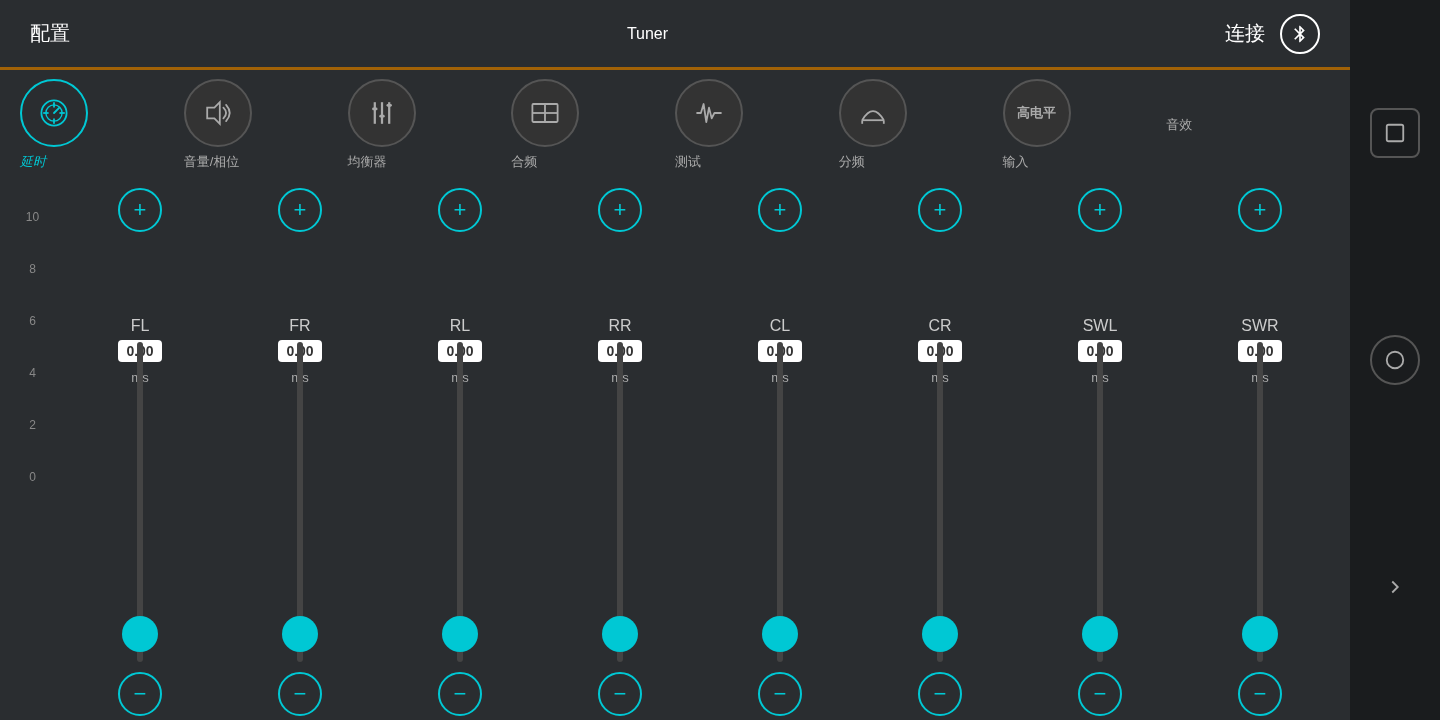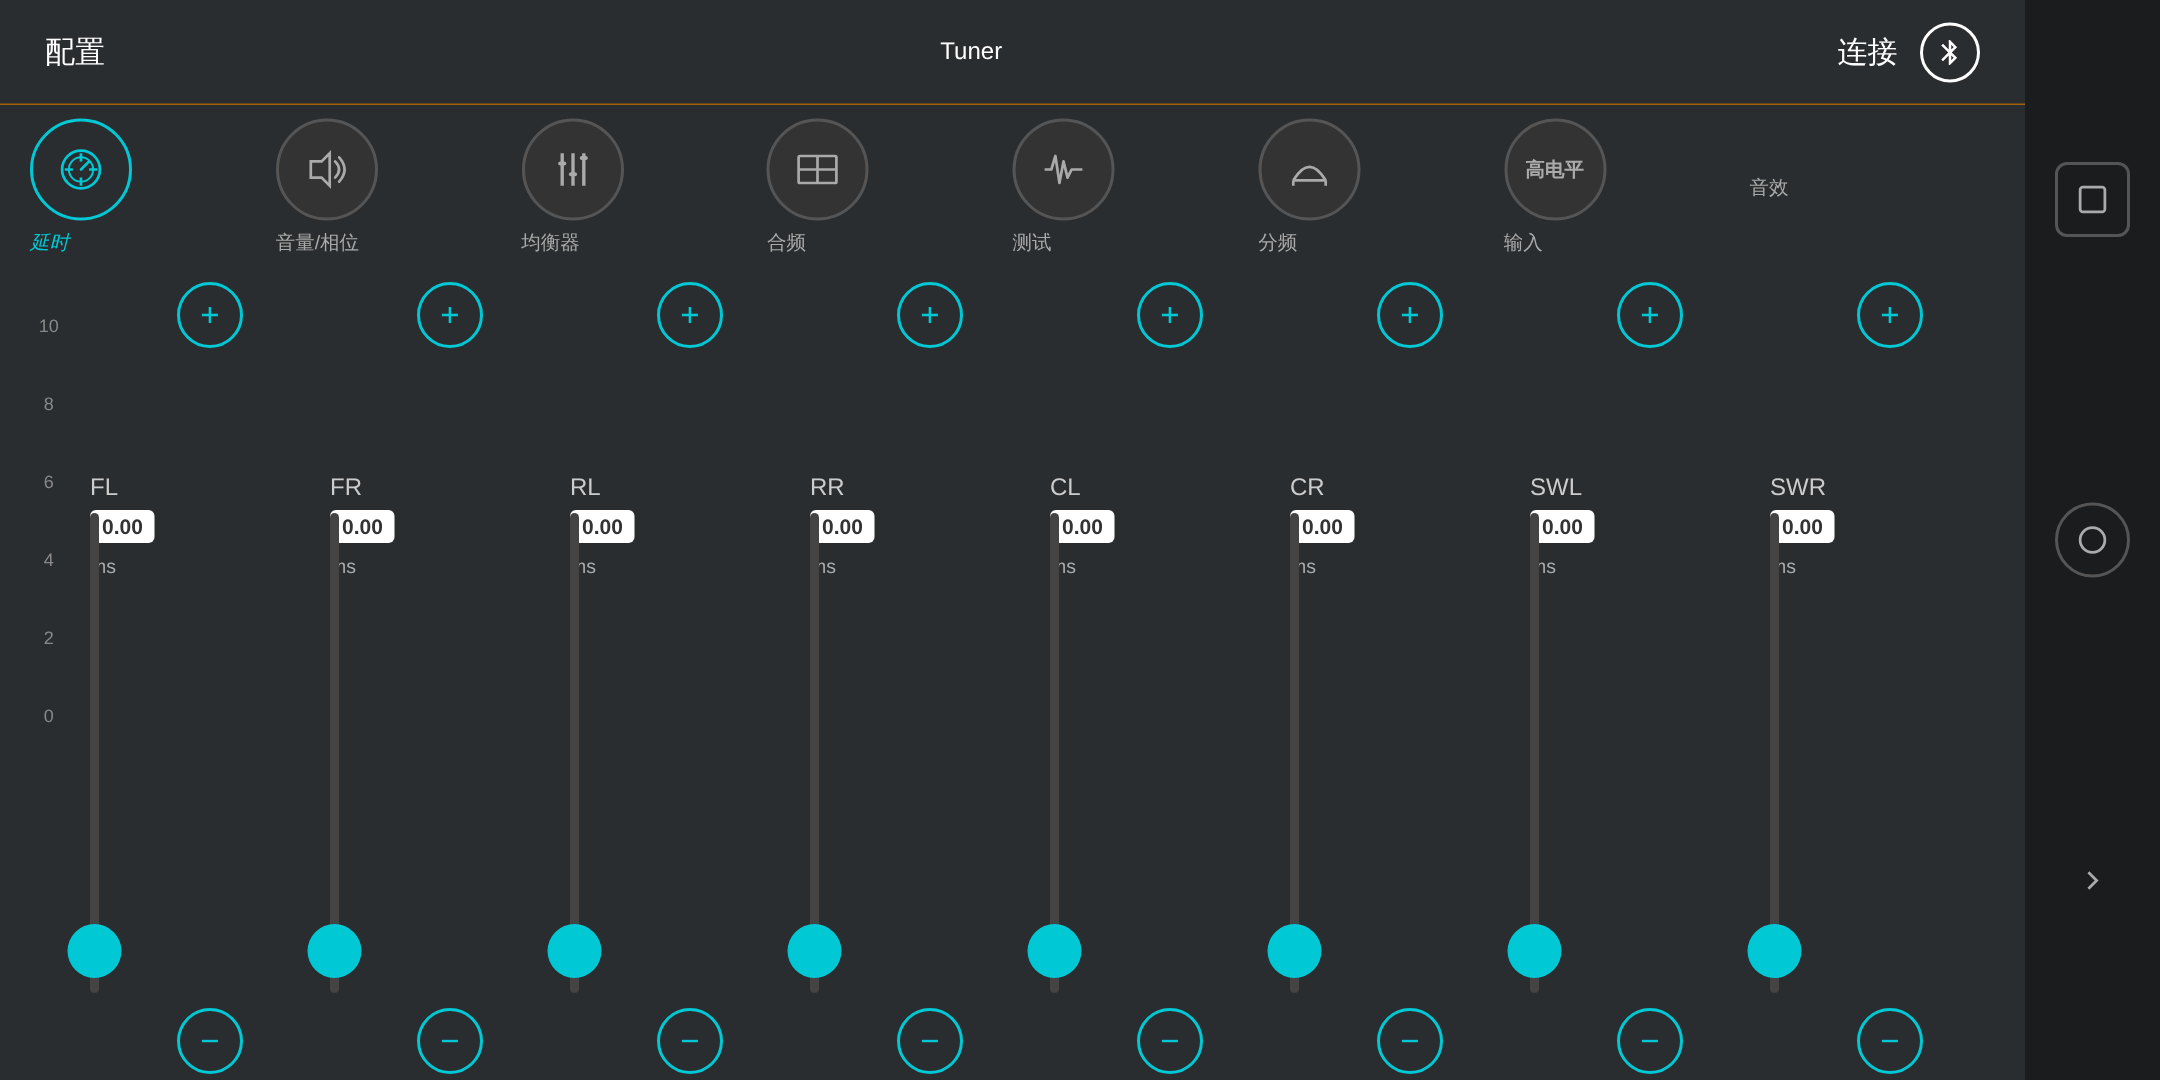--- a/index.html
+++ b/index.html
@@ -59,21 +59,21 @@
     }
 
     
     .header {
       height: 70px;
       background: #2a2d30;
       display: flex;
       align-items: center;
       justify-content: space-between;
       padding: 0 30px;
-      border-bottom: 1px solid #a16207;
+      border-bottom: 3px solid #a16207;
     }
 
     .header-left, .header-right {
       display: flex;
       align-items: center;
       gap: 15px;
     }
 
     .header-title {
       font-size: 16px;
@@ -205,21 +205,21 @@
       font-size: 22px;
       cursor: pointer;
       margin-top: 8px;
       background: none;
     }
 
     .slider-wrapper {
       flex: 1;
       display: flex;
       flex-direction: column;
-      align-items: flex-start;
+      align-items: center;
       justify-content: flex-end;
       position: relative;
       width: 100%;
       padding-bottom: 10px;
     }
 
     .slider-track {
       width: 6px;
       background: #444;
       border-radius: 3px;

